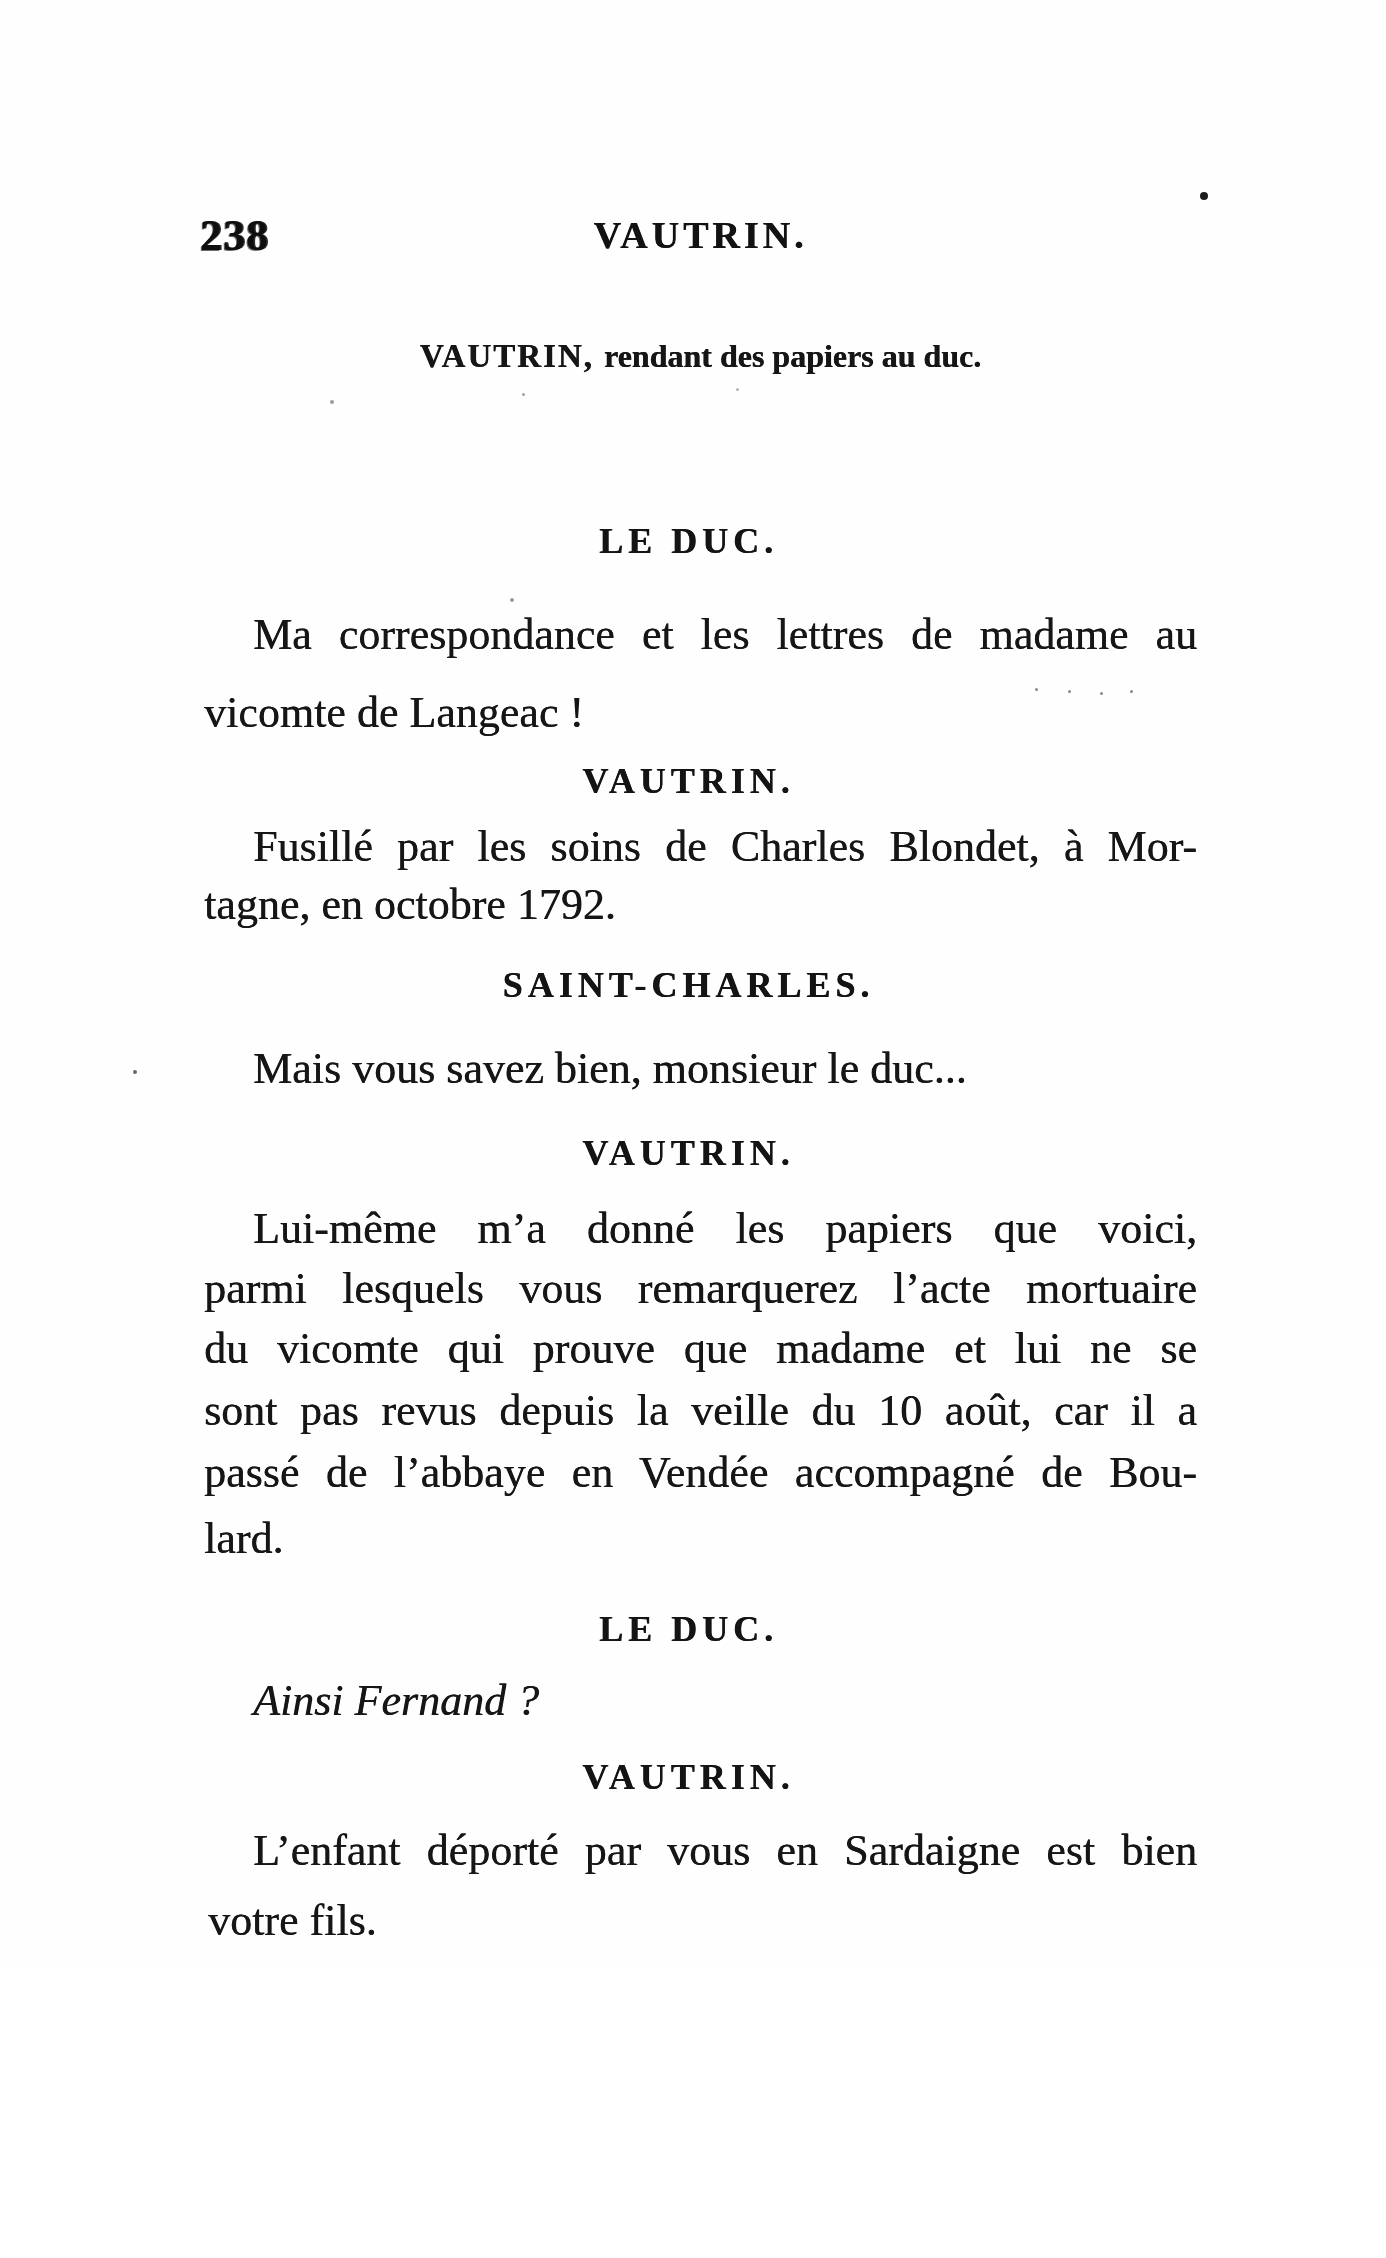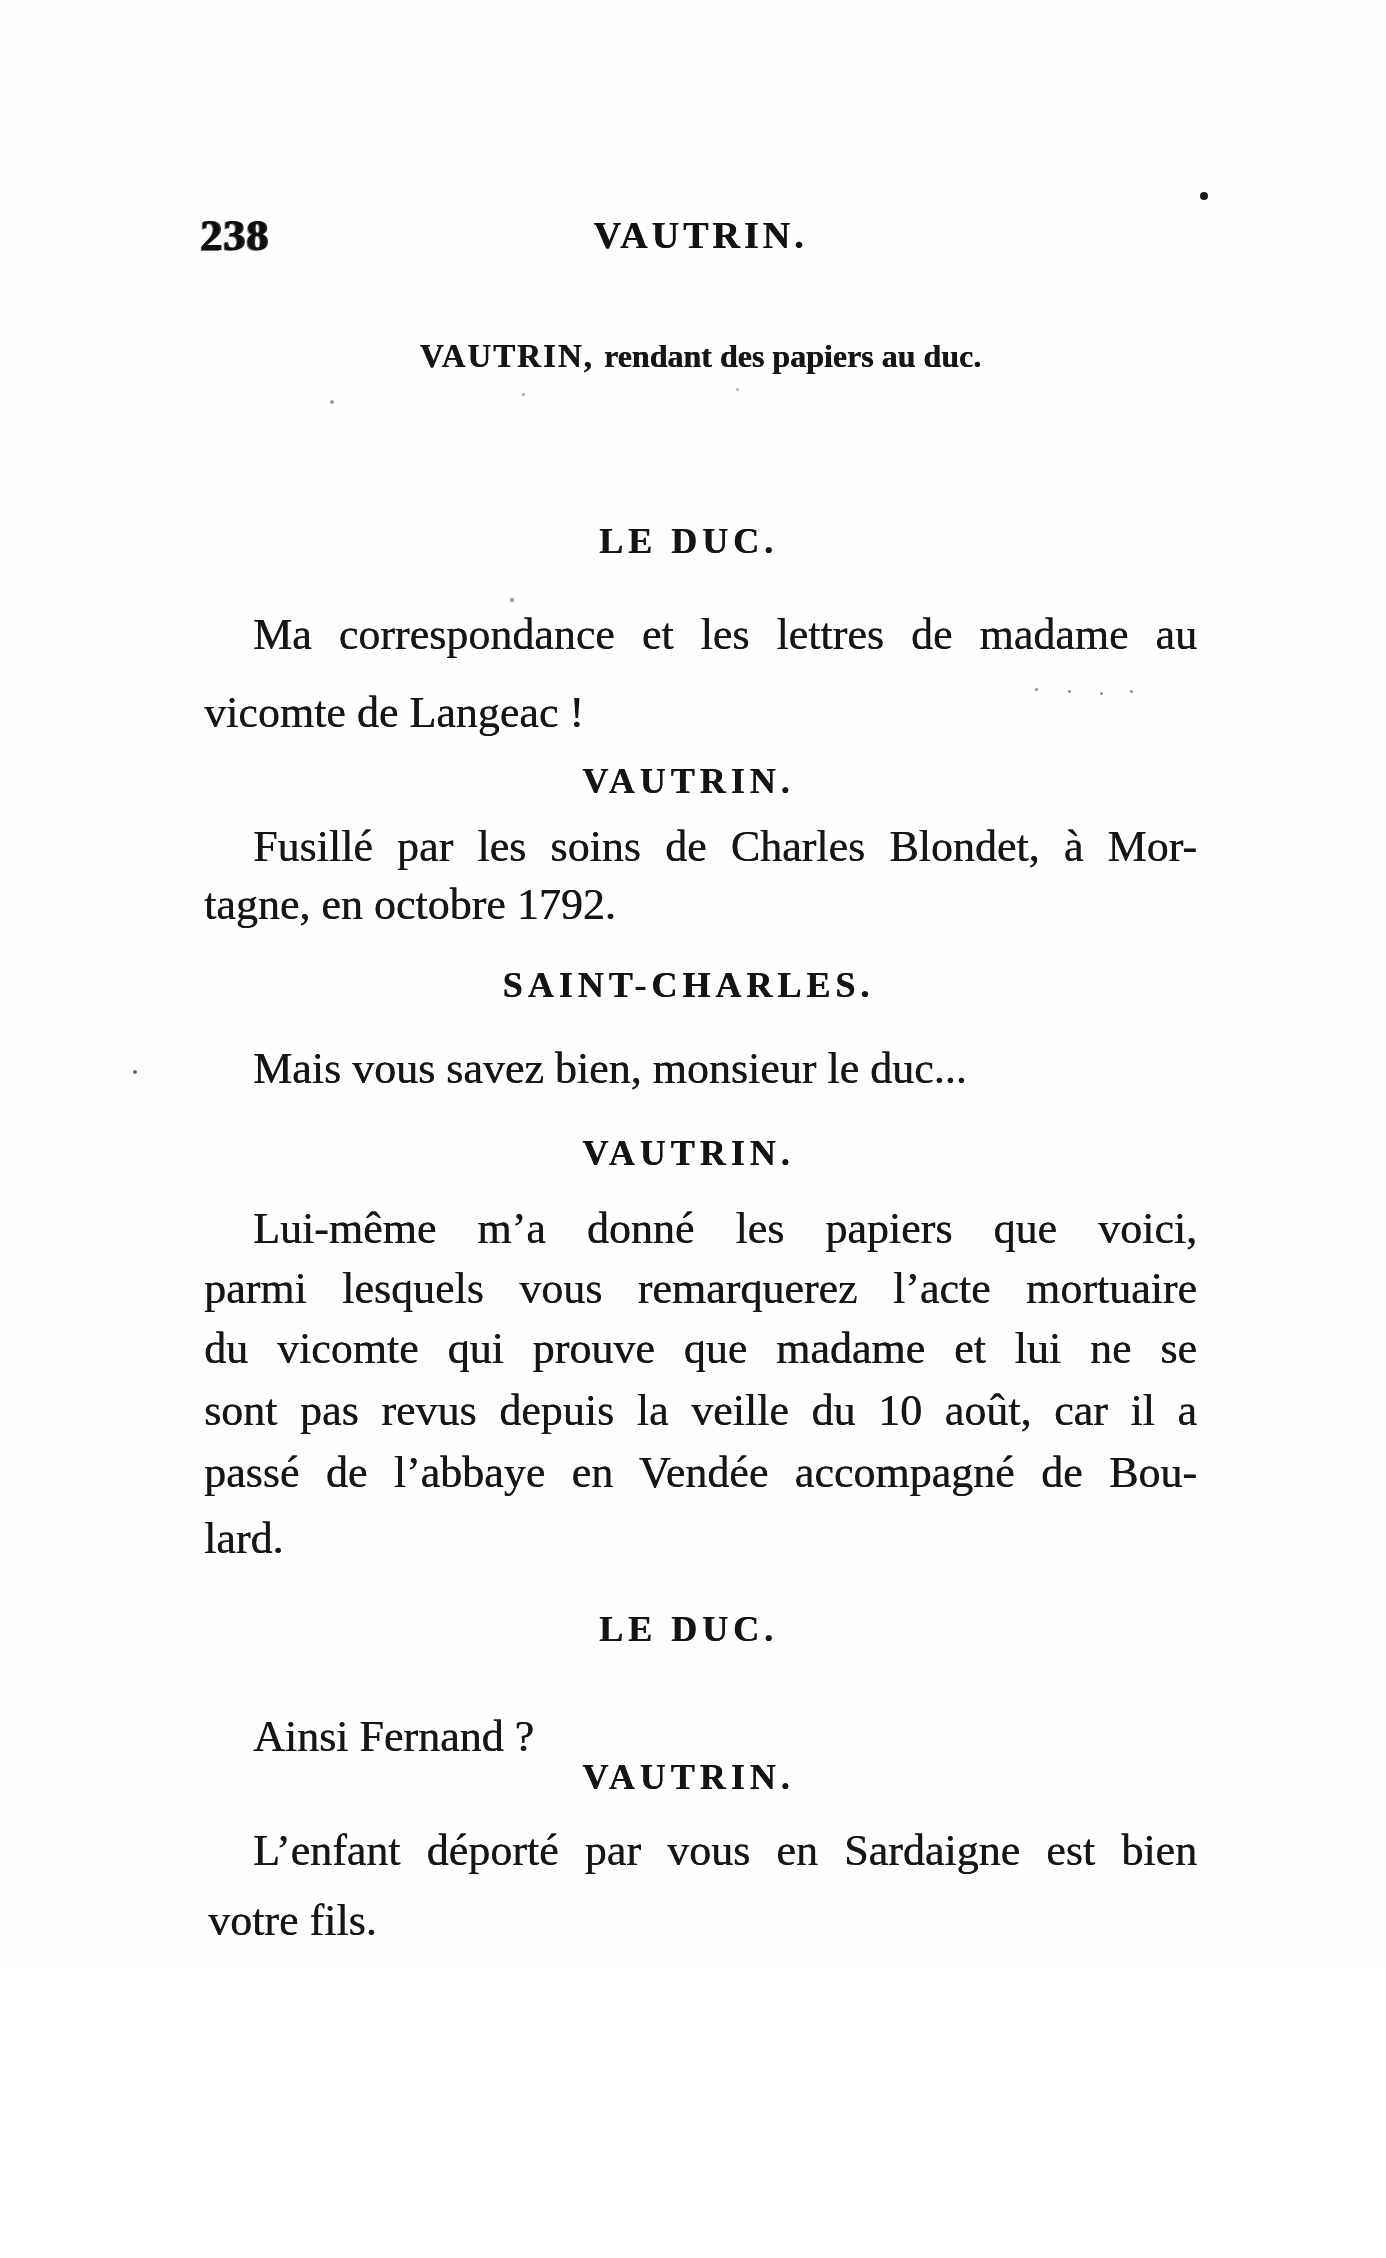--- a/index.html
+++ b/index.html
@@ -117,21 +117,21 @@
 
   <div class="l j" style="top:1204px;left:253px;width:944px;">Lui-même m’a donné les papiers que voici,</div>
   <div class="l j" style="top:1264px;left:204px;width:993px;">parmi lesquels vous remarquerez l’acte mortuaire</div>
   <div class="l j" style="top:1324px;left:204px;width:993px;">du vicomte qui prouve que madame et lui ne se</div>
   <div class="l j" style="top:1386px;left:204px;width:993px;">sont pas revus depuis la veille du 10 août, car il a</div>
   <div class="l j" style="top:1448px;left:204px;width:993px;">passé de l’abbaye en Vendée accompagné de Bou-</div>
   <div class="l" style="top:1514px;left:204px;">lard.</div>
 
   <div class="sp" style="top:1608px;">LE DUC.</div>
 
-  <div class="l" style="top:1712px;left:253px;">Ainsi Fernand ?</div>
+  <div class="l" style="top:1676px;left:253px;font-style:italic;">Ainsi Fernand ?</div>
 
   <div class="sp" style="top:1756px;">VAUTRIN.</div>
 
   <div class="l j" style="top:1826px;left:253px;width:944px;">L’enfant déporté par vous en Sardaigne est bien</div>
   <div class="l" style="top:1896px;left:208px;">votre fils.</div>
 
   <div class="speck" style="left:1200px;top:192px;width:8px;height:8px;background:#1c1c1c;"></div>
   <div class="speck" style="left:330px;top:400px;width:4px;height:4px;background:#6f6f6f;opacity:.7;"></div>
   <div class="speck" style="left:522px;top:393px;width:3px;height:3px;background:#7a7a7a;opacity:.7;"></div>
   <div class="speck" style="left:736px;top:388px;width:3px;height:3px;background:#808080;opacity:.6;"></div>

